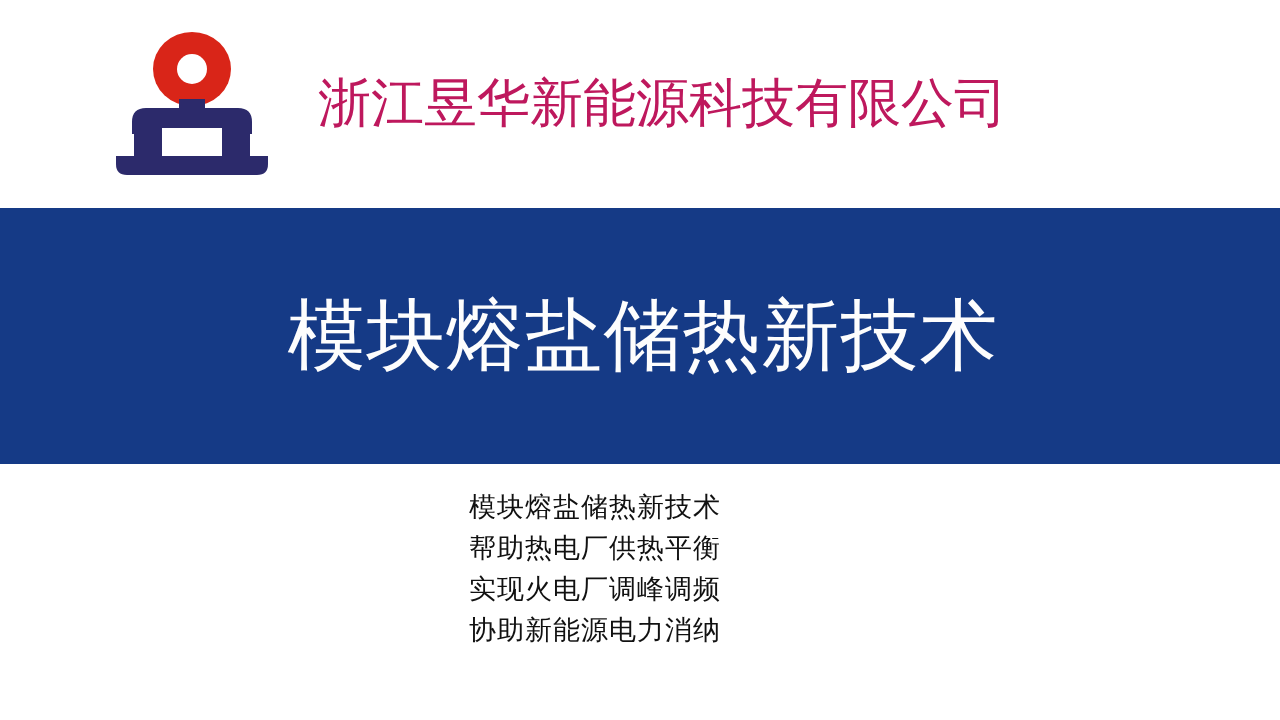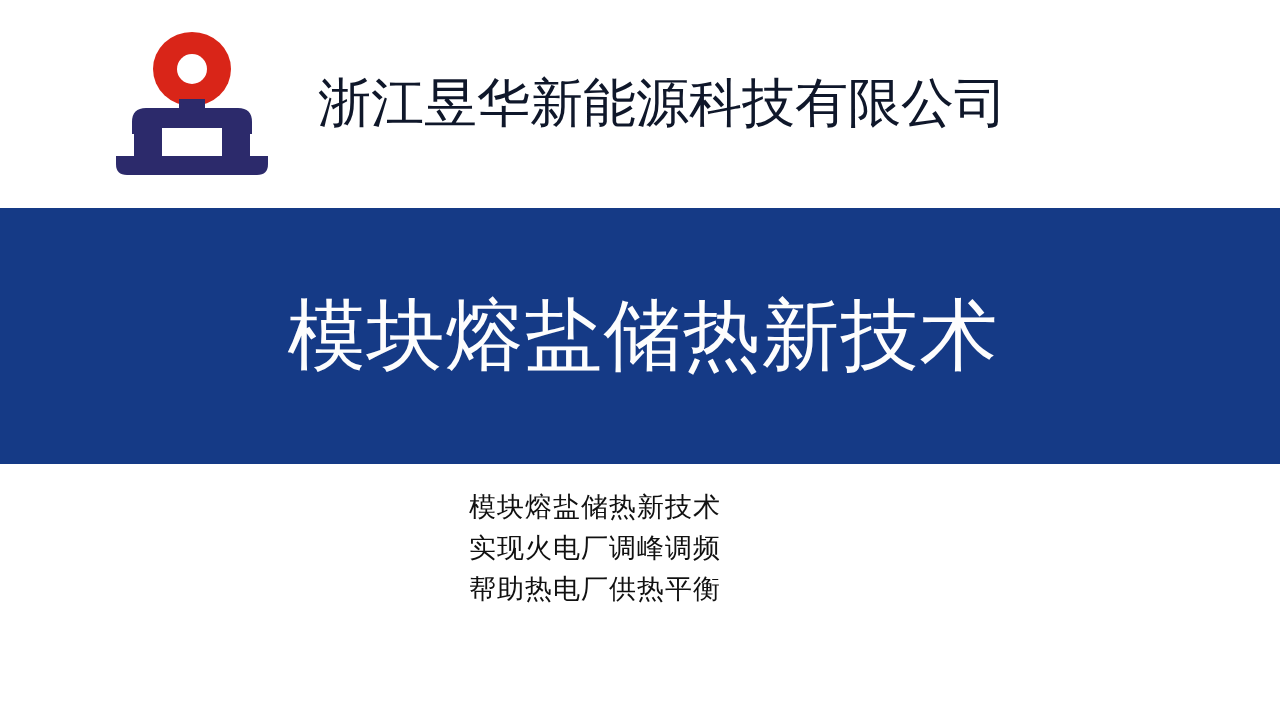--- a/index.html
+++ b/index.html
@@ -48,21 +48,21 @@
   .company-name {
     position: absolute;
     left: 318px;
     top: 68px;
     width: 700px;
     height: 70px;
     line-height: 70px;
     font-family: "Liberation Serif", "DejaVu Serif", serif;
     font-size: 53px;
     letter-spacing: 0px;
-    color: #0f172a;
+    color: #be185d;
     white-space: nowrap;
   }
 
   
   .banner {
     position: absolute;
     left: 0;
     top: 208px;
     width: 1280px;
     height: 256px;
@@ -136,17 +136,18 @@
 
     <div class="company-name">浙江昱华新能源科技有限公司</div>
   </div>
 
   <div class="banner">
     <div class="banner-title">模块熔盐储热新技术</div>
   </div>
 
   <div class="taglines">
     <div class="tagline-line">模块熔盐储热新技术</div>
+    <div class="tagline-line">帮助热电厂供热平衡</div>
     <div class="tagline-line">实现火电厂调峰调频</div>
-    <div class="tagline-line">帮助热电厂供热平衡</div>
+    <div class="tagline-line">协助新能源电力消纳</div>
   </div>
 
 </div>
 
 </body></html>

